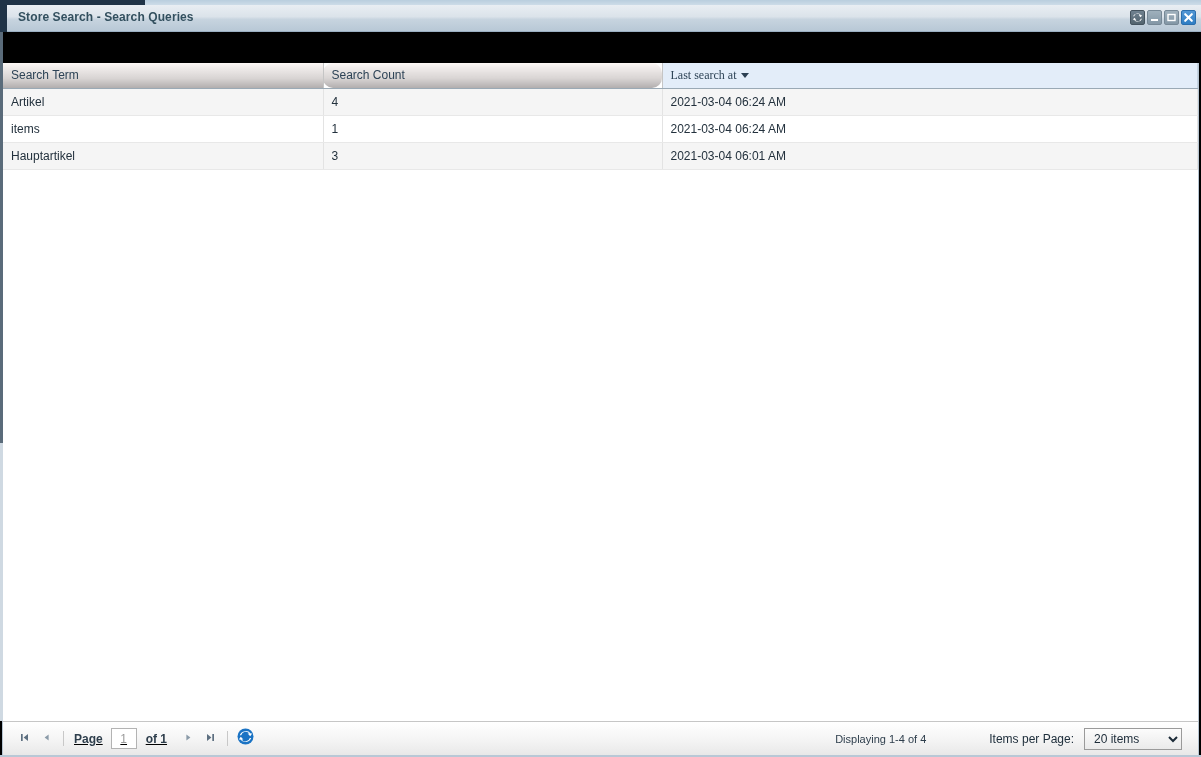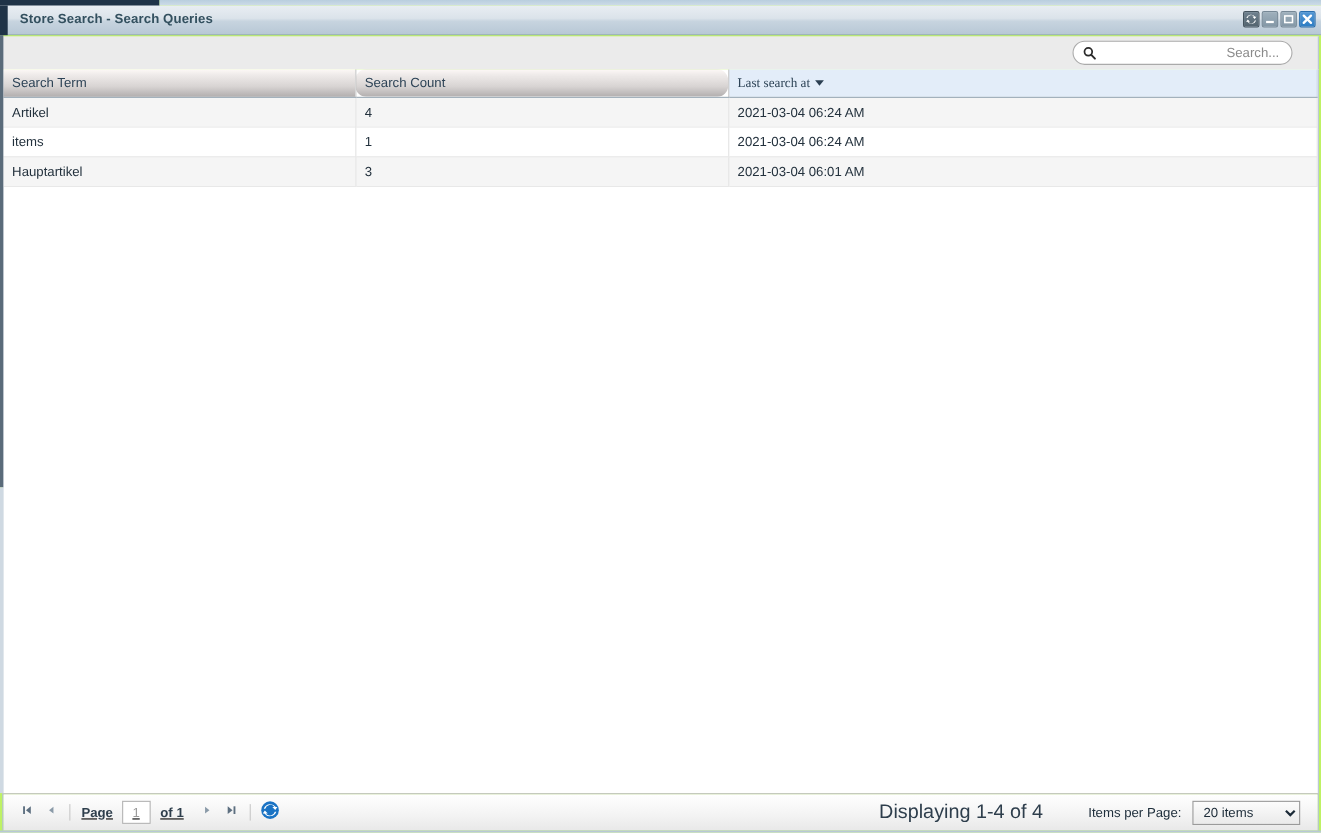--- a/index.html
+++ b/index.html
@@ -9,21 +9,21 @@
     overflow: hidden;
     background: #ffffff;
     font-family: "Liberation Sans", sans-serif;
     -webkit-font-smoothing: antialiased;
   }
 
   #app {
     position: relative;
     width: 1201px;
     height: 757px;
-    background: #bef264;
+    background: #000000;
   }
 
   
   .top-strip {
     position: absolute;
     left: 0; top: 0;
     width: 145px; height: 7px;
     background: #1f3347;
   }
   .top-strip-right {
@@ -268,23 +268,23 @@
     white-space: nowrap;
   }
   .footer-right {
     margin-left: auto;
     display: flex;
     align-items: center;
     padding-right: 16px;
     gap: 0;
   }
   .displaying {
-    font-size: 18px;
+    font-size: 11px;
     color: #2e3e4c;
-    margin-right: 6px;
+    margin-right: 28px;
     white-space: nowrap;
   }
   .ipp-label {
     font-size: 12px;
     font-weight: normal;
     color: #20303d;
     margin-right: 10px;
     white-space: nowrap;
     margin-left: 35px;
   }
@@ -337,31 +337,20 @@
       <div class="win-btn close">
         <span>
           <svg width="11" height="11" viewBox="0 0 11 11">
             <path d="M2.2 2.2 L8.8 8.8 M8.8 2.2 L2.2 8.8" stroke="#ffffff" stroke-width="2.1" stroke-linecap="round"></path>
           </svg>
         </span>
       </div>
     </div>
   </div>
 
-  <div class="toolbar">
-    <div class="search-wrap">
-      <div class="search-icon-box">
-        <svg width="13" height="13" viewBox="0 0 13 13">
-          <circle cx="5.4" cy="5.1" r="3.5" fill="none" stroke="#2b2b2b" stroke-width="1.6"></circle>
-          <path d="M8.1 7.9 L11.4 11.3" stroke="#2b2b2b" stroke-width="1.8" stroke-linecap="round"></path>
-        </svg>
-      </div>
-      <input class="search-input" type="text" placeholder="Search..." style="">
-    </div>
-  </div>
 
   <div class="grid">
     <table class="grid-table">
       <thead>
         <tr>
           <th class="col-term">
             <span>Search Term</span>
           </th>
           <th class="col-count">
             <span>Search Count</span>

